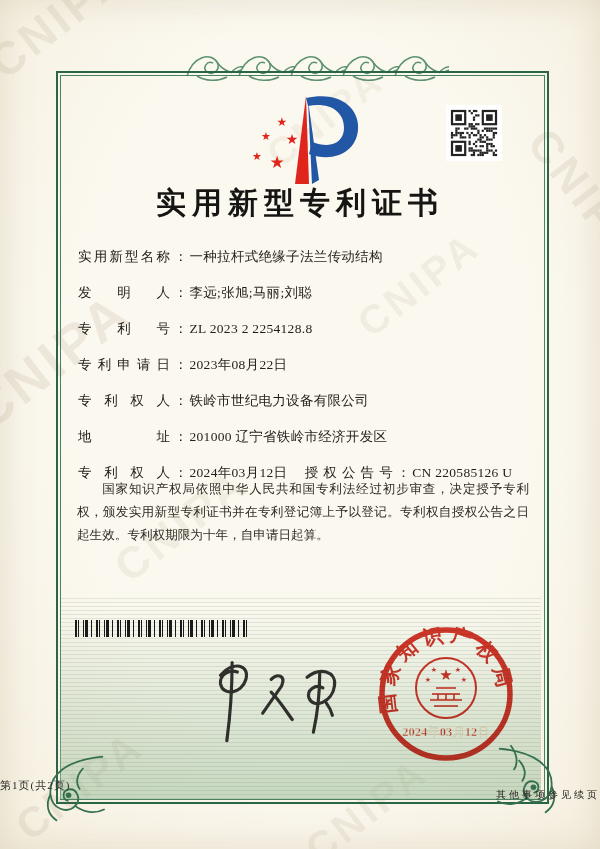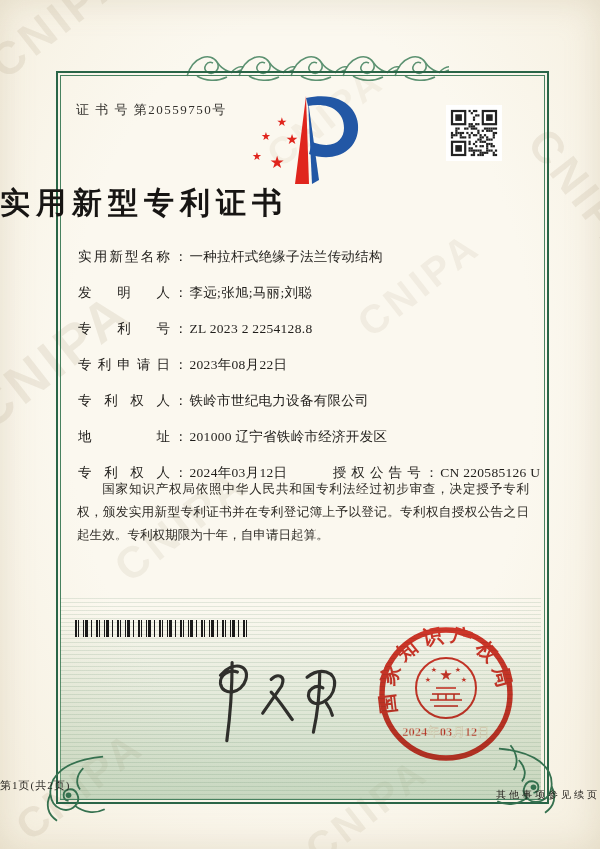--- a/index.html
+++ b/index.html
@@ -16,28 +16,28 @@
   .guilloche::after{content:"";position:absolute;inset:0;background:repeating-linear-gradient(0deg, rgba(55,108,70,.13) 0 1px, transparent 1px 4px);}
 
   .garland{position:absolute;left:185px;top:46px;pointer-events:none;}
   .flourish{position:absolute;pointer-events:none;}
   .flourish.br{transform:scaleX(-1);}
 
   
   .certno{position:absolute;left:76px;top:101px;font-size:13px;color:#33312d;letter-spacing:1.5px;}
   .logo{position:absolute;left:246px;top:90px;}
   .qr{position:absolute;left:446px;top:105px;background:#ffffff;padding:3px;line-height:0;}
-  .title{position:absolute;left:0;right:0;top:183px;text-align:left;font-size:30px;font-weight:bold;letter-spacing:6px;color:#171513;margin:0;}
+  .title{position:absolute;left:0;right:0;top:183px;text-align:center;font-size:30px;font-weight:bold;letter-spacing:6px;color:#171513;margin:0;}
 
   
   .row{position:absolute;left:78px;right:70px;font-size:13.5px;color:#201e1b;white-space:nowrap;}
   .flabel{display:inline-block;width:92px;text-align:justify;text-align-last:justify;vertical-align:bottom;}
   .colon{display:inline-block;margin:0 2px 0 4px;}
   .fvalue{letter-spacing:.3px;}
-  .flabel2{margin-left:42px;width:88px;}
+  .flabel2{margin-left:14px;width:88px;}
 
   
   .bodytext{position:absolute;left:77px;top:478px;width:452px;font-size:12.6px;line-height:23px;color:#2e2b26;}
   .bodytext p{margin:0;text-indent:2em;text-align:justify;}
 
   .barcode{position:absolute;left:75px;top:620px;width:172px;height:17px;
     background:repeating-linear-gradient(90deg,#1a1a1a 0 2px,transparent 2px 3px,#1a1a1a 3px 4px,transparent 4px 8px,#1a1a1a 8px 9px,transparent 9px 10px,#1a1a1a 10px 13px,transparent 13px 16px,#1a1a1a 16px 17px,transparent 17px 21px);}
 
   .signer{position:absolute;left:86px;top:690px;font-family:"Liberation Sans",sans-serif;font-weight:600;font-size:14px;color:#13110e;line-height:27px;}
   .signature{position:absolute;left:188px;top:652px;}
@@ -92,21 +92,20 @@
     <g stroke="#35714f" fill="none" stroke-width="2.2">
       <path d="M84,8 C40,12 18,30 20,54 C22,72 40,78 50,68 C58,60 52,46 42,48 C34,50 34,60 42,62"></path>
       <path d="M20,54 C14,66 16,78 28,86"></path>
       <path d="M50,68 C60,76 74,78 86,72"></path>
       <path d="M60,22 C52,30 50,40 56,48"></path>
       <path d="M70,4 C62,14 60,26 66,34"></path>
     </g>
     <circle cx="42" cy="55" r="3.4" fill="#35714f"></circle>
   </svg>
 
-  <div class="certno">证 书 号 第20559750号</div>
 
   <svg class="logo" width="124" height="96" viewBox="0 0 124 96">
     <path fill="#2257a5" d="M60,8 C98,0 114,22 112,40 C110,62 88,73 63,64 L66,52 C88,60 98,50 98,38 C98,20 82,12 62,16 Z"></path>
     <polygon fill="#e0251d" points="49,94 60,6 63,94"></polygon>
     <polygon fill="#2257a5" points="66,94 62,10 73,90"></polygon>
     <g fill="#e0251d" font-family="'DejaVu Sans',sans-serif" text-anchor="middle">
       <text x="36" y="36" font-size="12">★</text>
       <text x="20" y="50" font-size="11">★</text>
       <text x="46" y="54" font-size="14">★</text>
       <text x="11" y="70" font-size="11">★</text>

